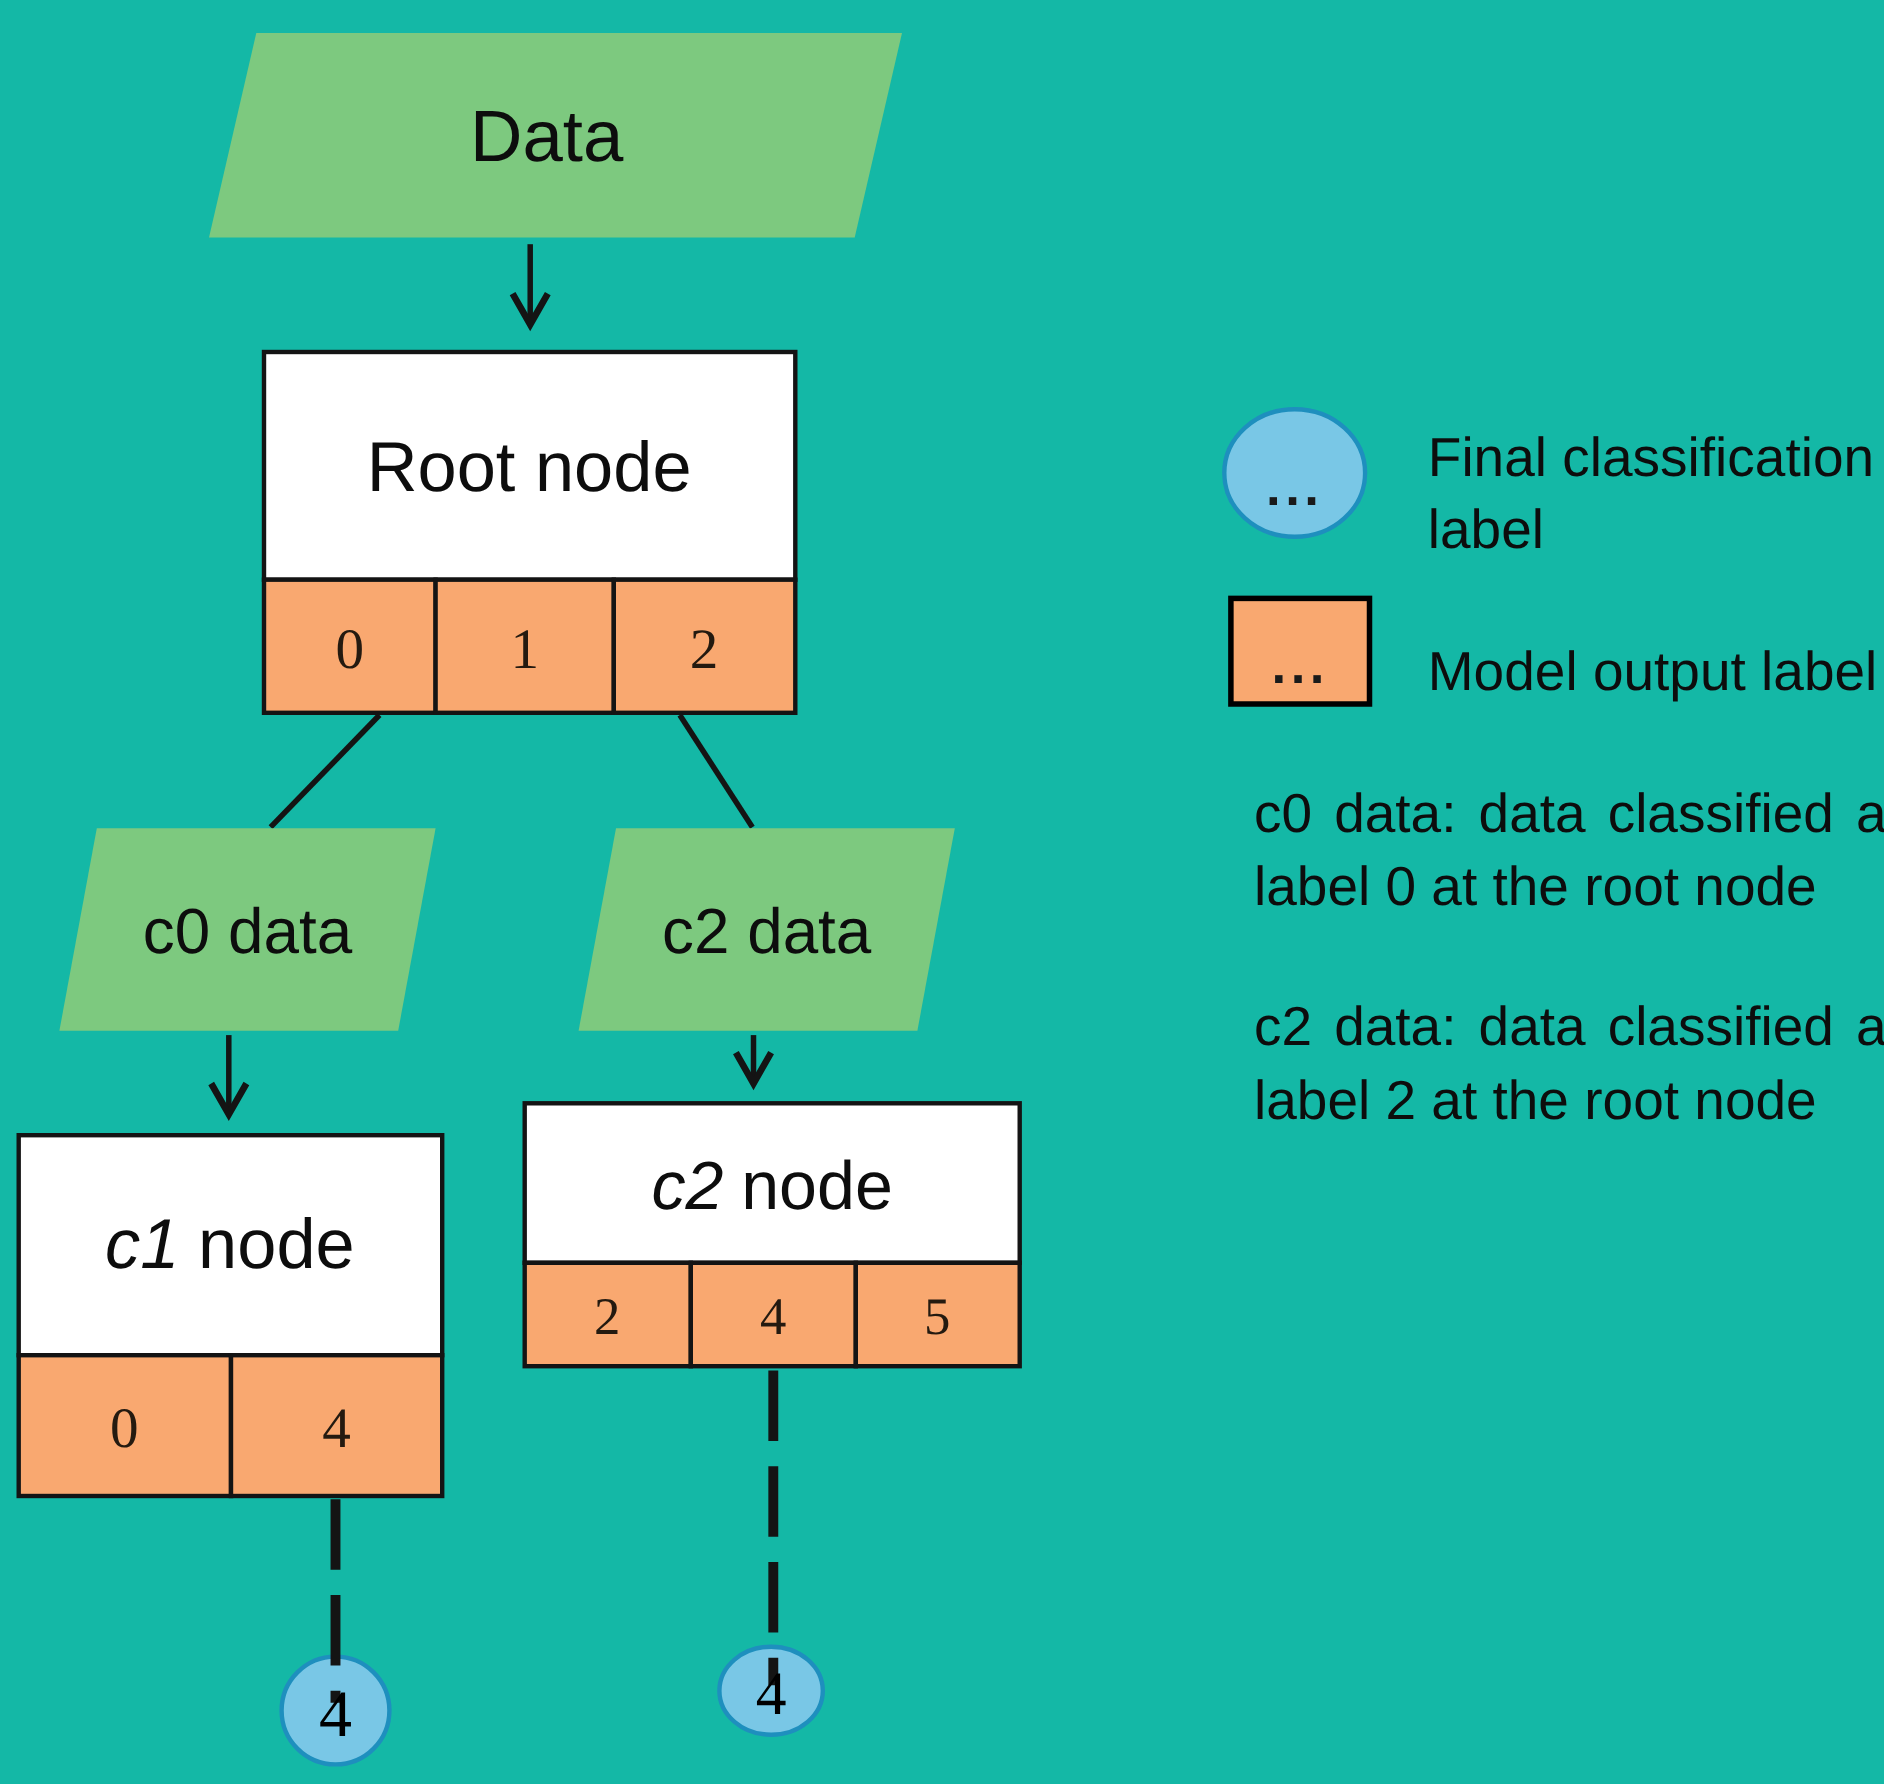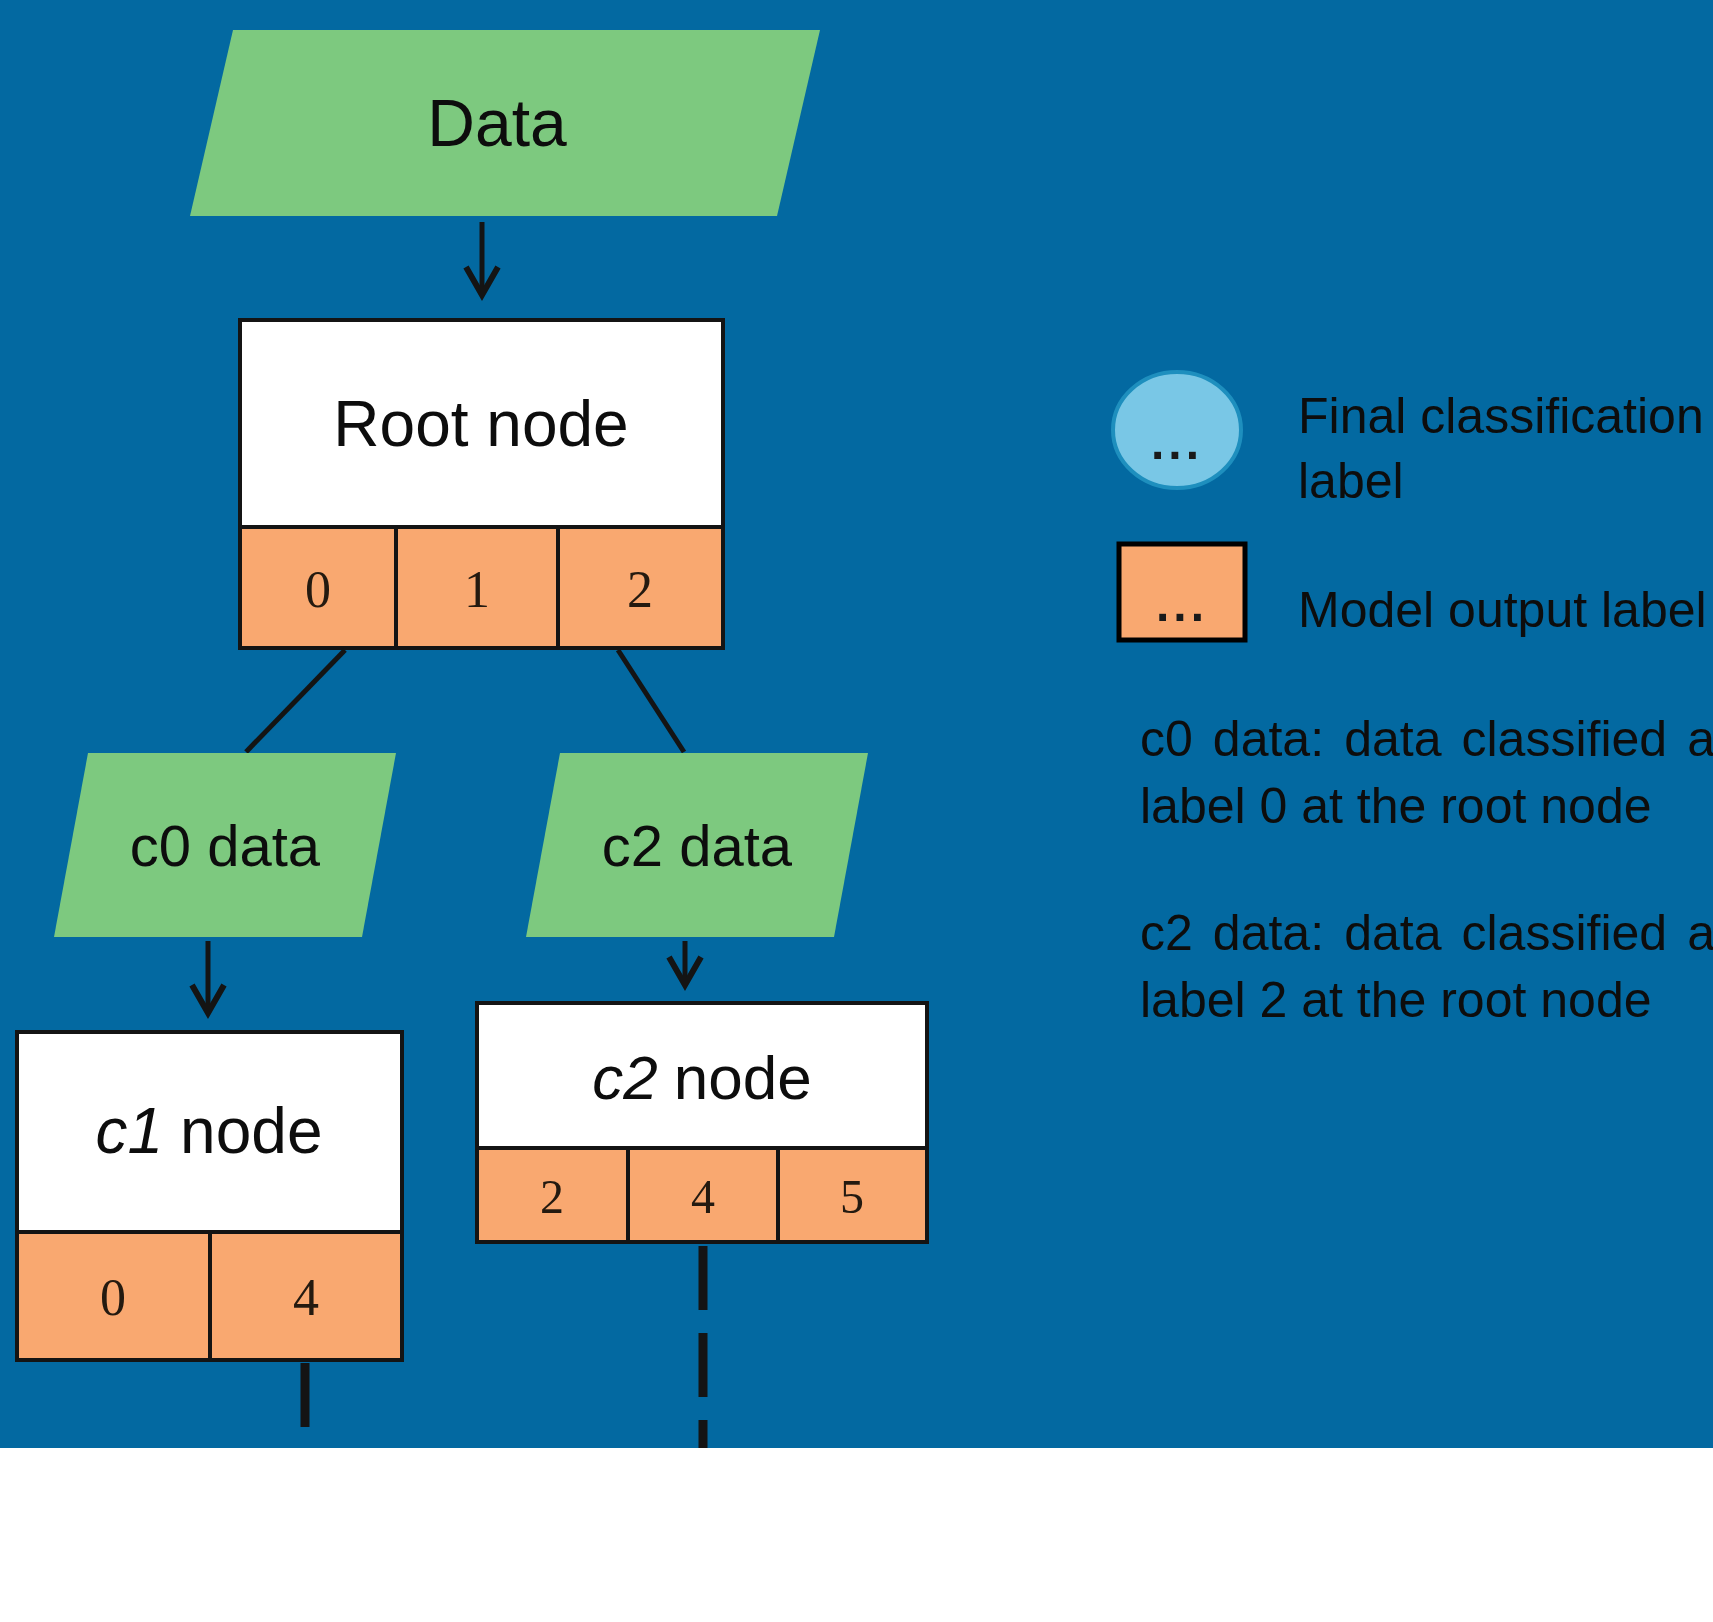--- a/index.html
+++ b/index.html
@@ -5,22 +5,22 @@
   :root{
     --green:#7dc97f;
     --orange:#f9a870;
     --blue-fill:#79c7e6;
     --blue-stroke:#1e8fbe;
     --line:#141414;
   }
   html,body{margin:0;padding:0;background:#ffffff;}
   #stage{
     position:relative;
-    width:1713px;height:1448px;
-    background:#0369a1;
+    width:1713px;height:1622px;
+    background:#14b8a6;
     font-family:"Liberation Sans", sans-serif;
     overflow:hidden;
   }
   #diagram-svg{position:absolute;left:0;top:0;}
   .shape-green{fill:var(--green);stroke:none;}
   .node-box{fill:#ffffff;stroke:var(--line);stroke-width:4;}
   .cell{fill:var(--orange);stroke:var(--line);stroke-width:4;}
   .flow-line{stroke:var(--line);stroke-width:5;fill:none;}
   .dash-line{stroke:var(--line);stroke-width:9;fill:none;stroke-dasharray:64 23;}
   .blue-shape{fill:var(--blue-fill);stroke:var(--blue-stroke);stroke-width:4;}

